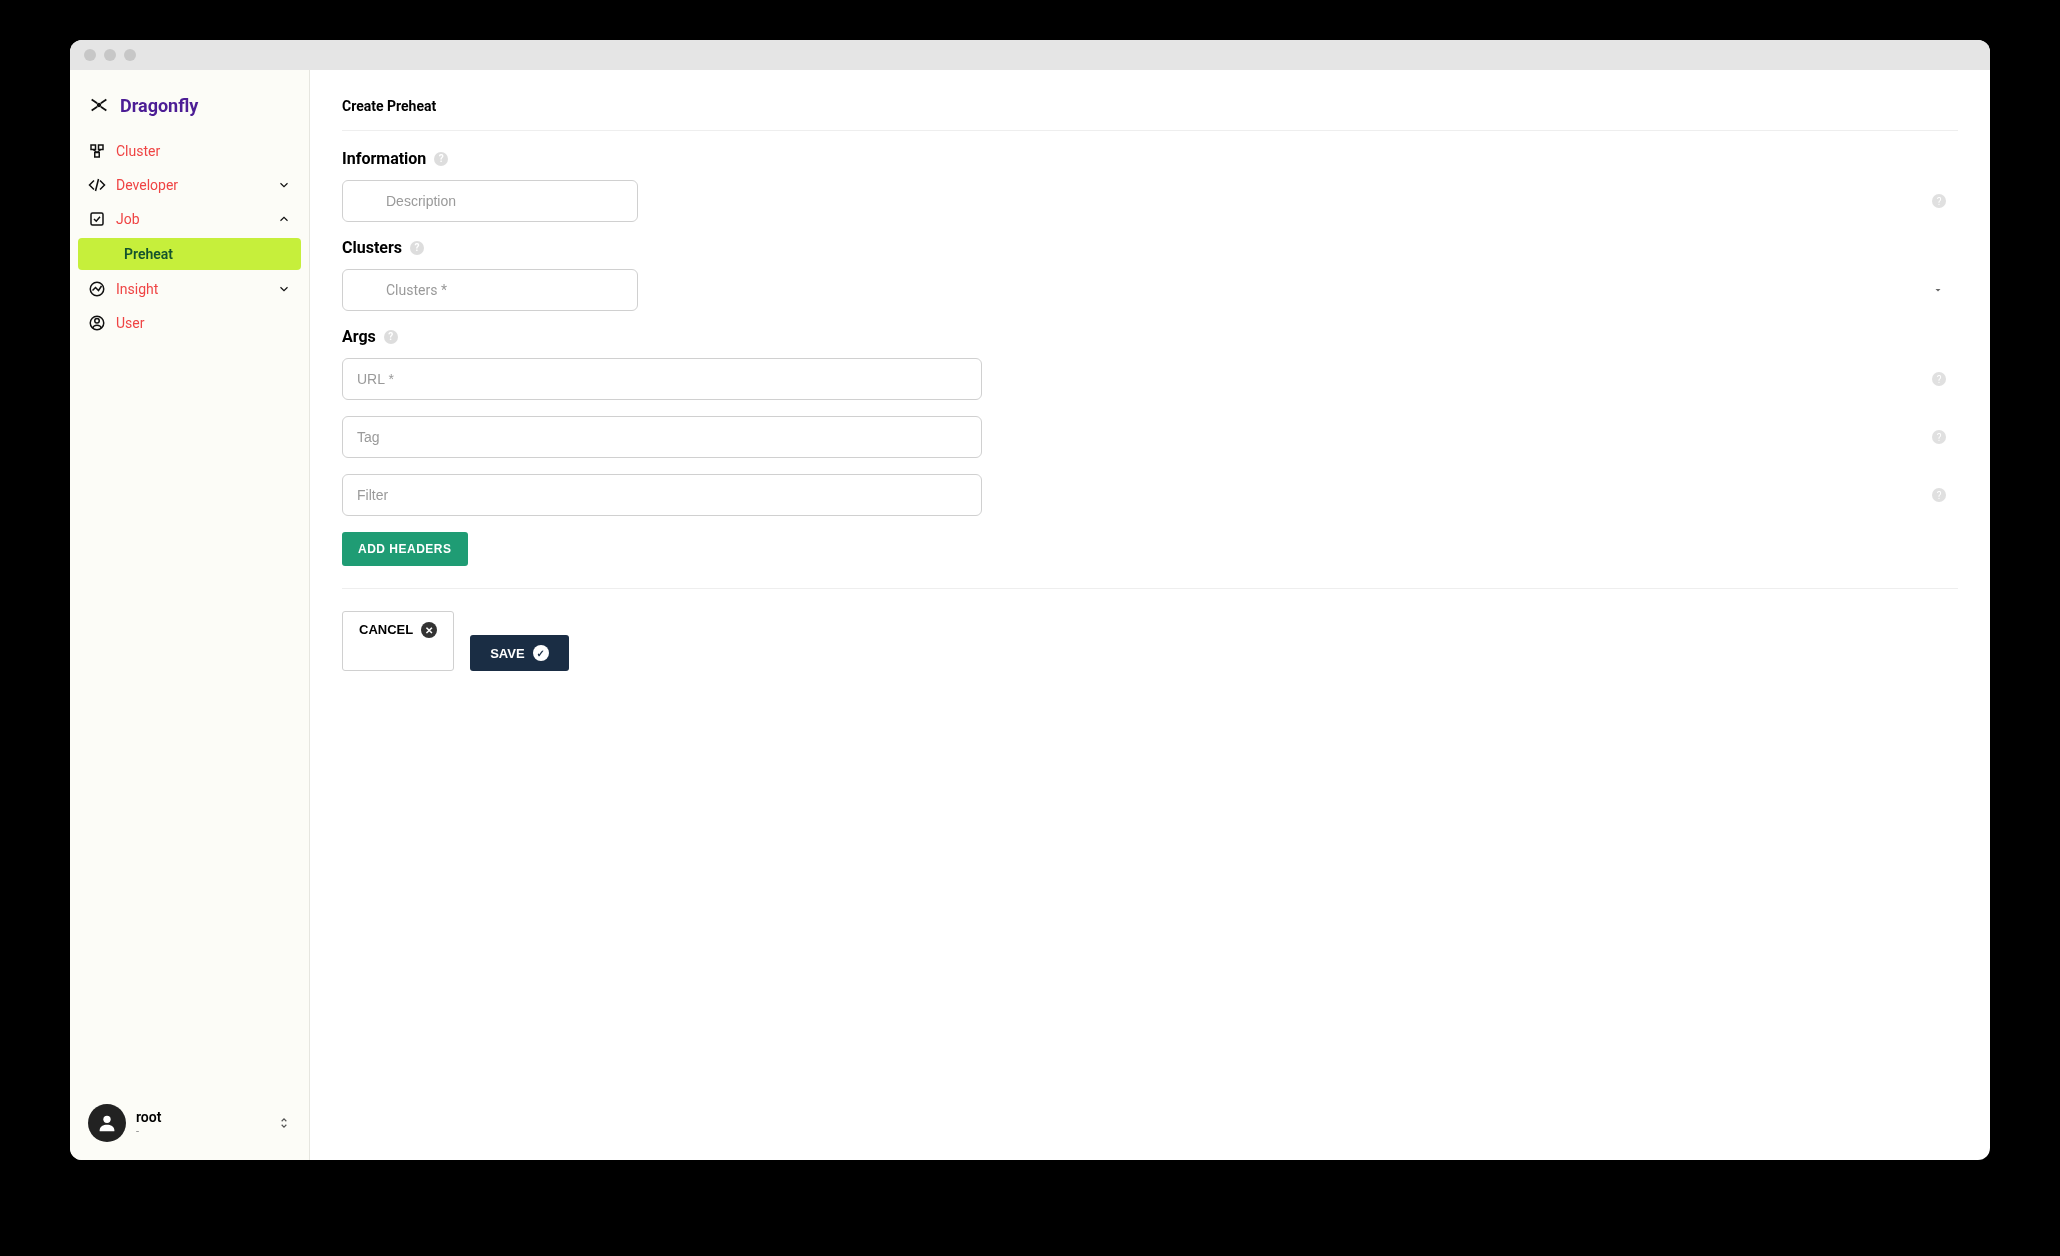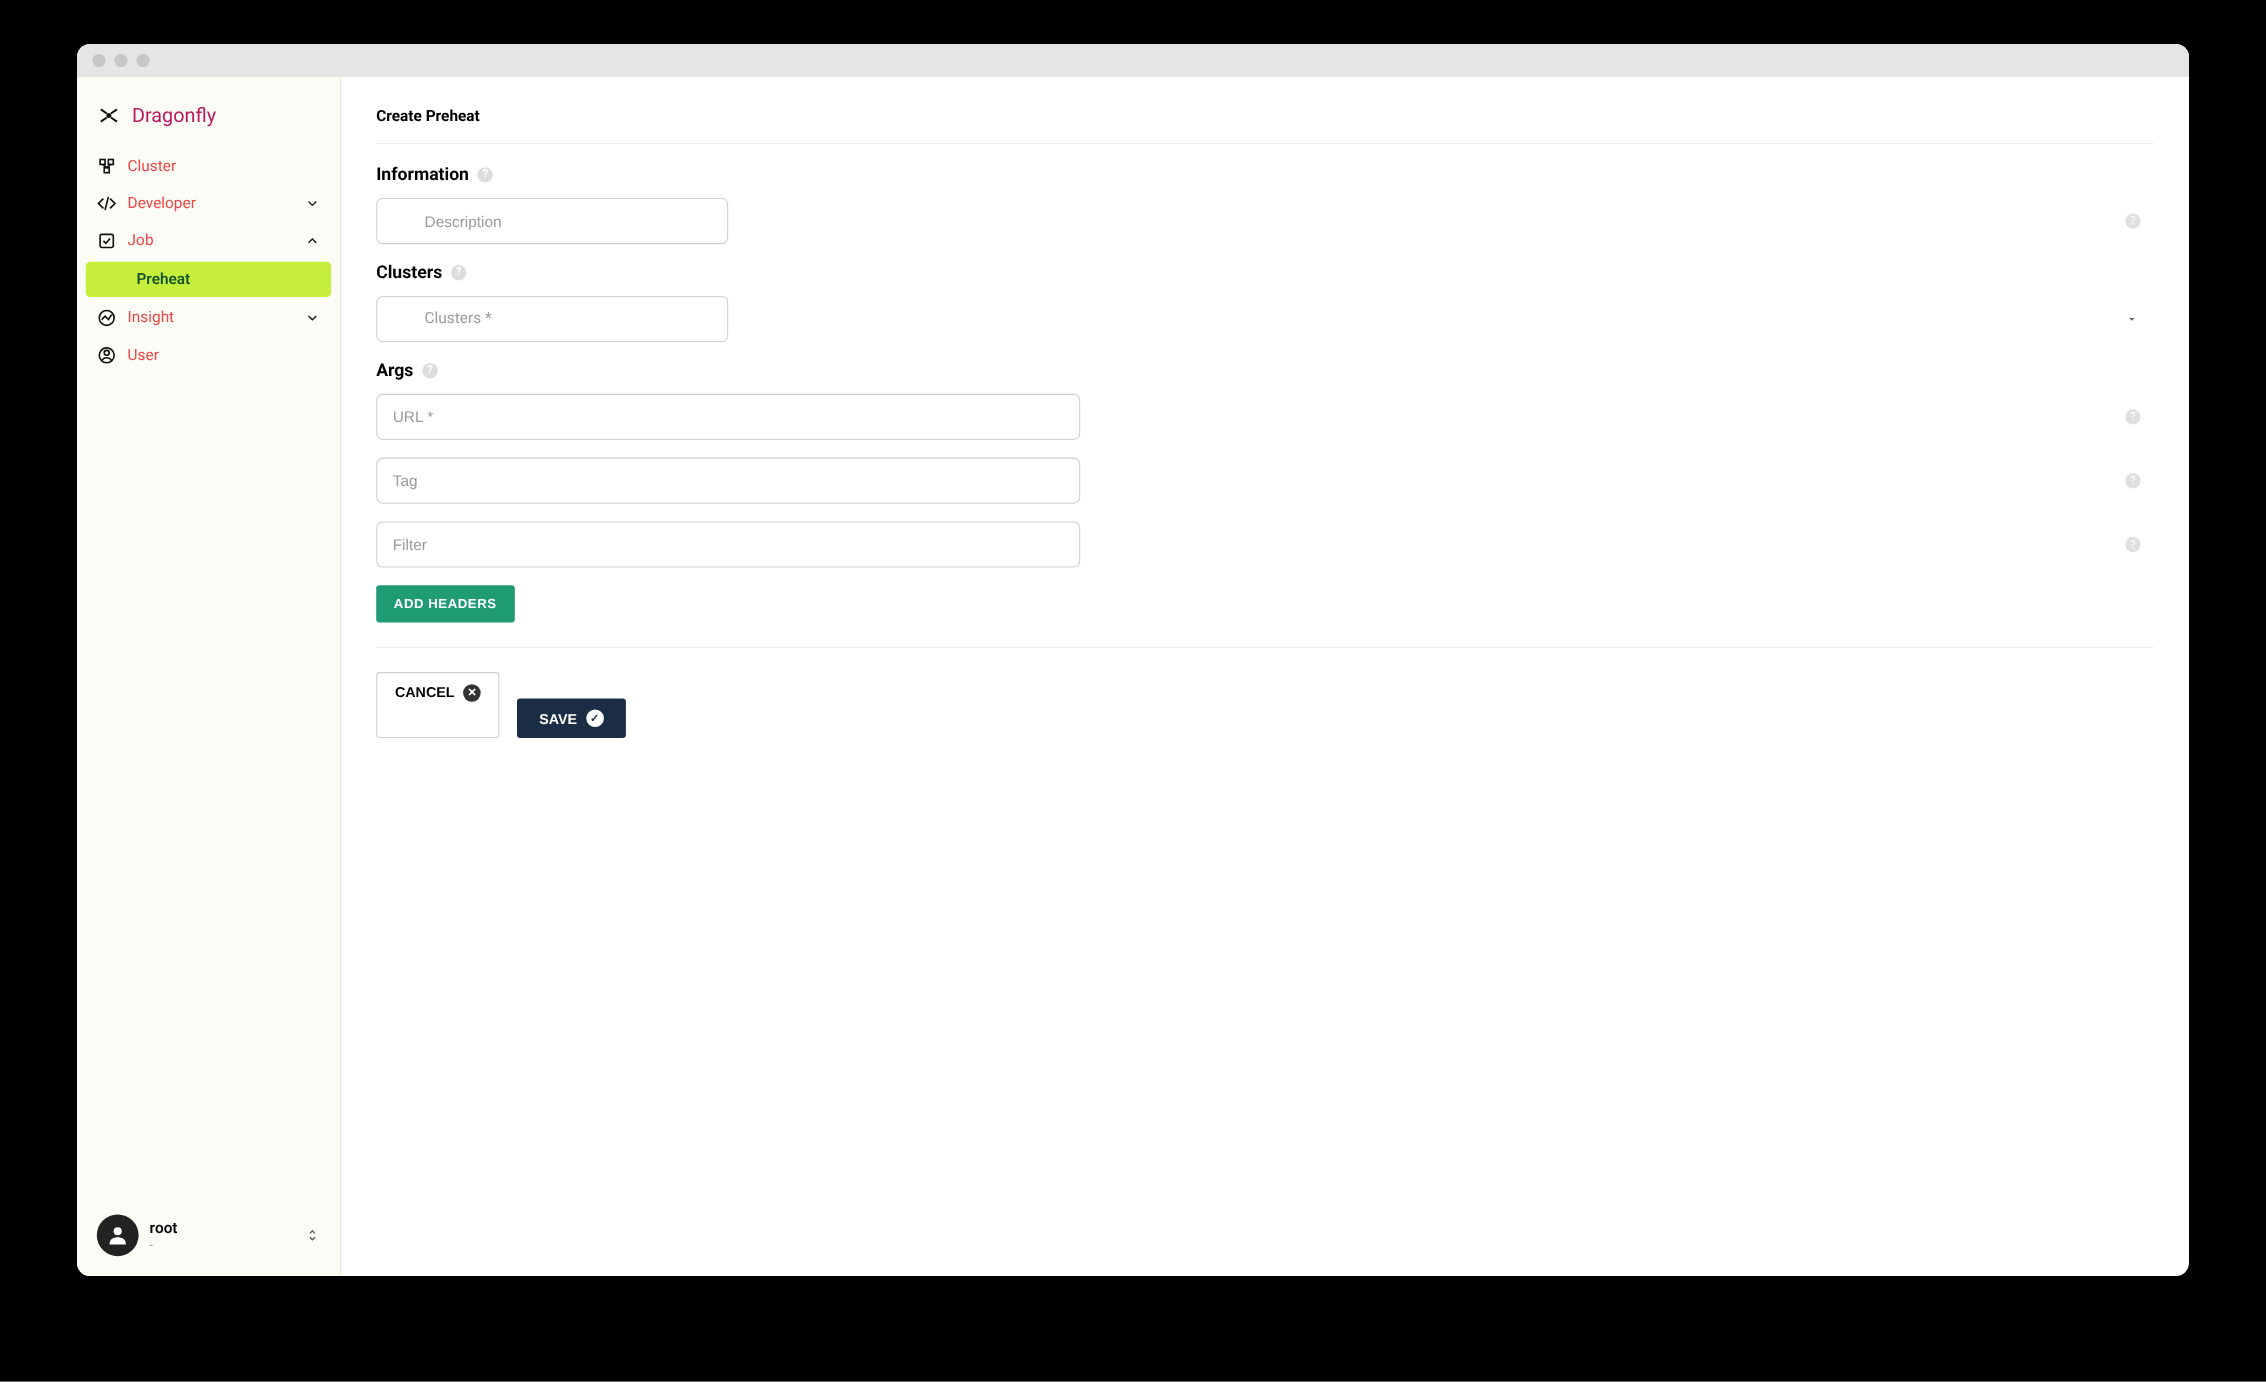--- a/index.html
+++ b/index.html
@@ -48,23 +48,23 @@
 .brand {
   display: flex;
   align-items: center;
   gap: 10px;
   padding: 10px 18px 18px 18px;
 }
 .brand-logo {
   width: 22px; height: 22px;
 }
 .brand-name {
-  font-weight: 400;
+  font-weight: 700;
   font-size: 18px;
-  color: #be185d;
+  color: #4c1d95;
 }
 .nav { flex: 1; }
 .nav-item {
   display: flex;
   align-items: center;
   padding: 8px 18px;
   font-size: 14px;
   color: #ef4444;
   cursor: pointer;
   gap: 10px;
@@ -128,21 +128,21 @@
 .text-input, .select-input {
   border: 1px solid #d0d0d0;
   border-radius: 6px;
   padding: 12px 38px 12px 14px;
   font-size: 14px;
   color: #333;
   background: #fff;
   outline: none;
 }
 .text-input::placeholder, .select-input { color: #9a9a9a; }
-.w-sm { width: 320px; padding-left: 43px; }
+.w-sm { width: 296px; padding-left: 43px; }
 .w-lg { width: 640px; }
 .field-help {
   position: absolute;
   right: 12px; top: 50%; transform: translateY(-50%);
   width: 14px; height: 14px; border-radius: 50%; background: #e0e0e0;
   color: #fff; font-size: 10px; display:flex; align-items:center; justify-content:center;
 }
 .select-caret {
   position: absolute;
   right: 14px; top: 50%; transform: translateY(-50%);

